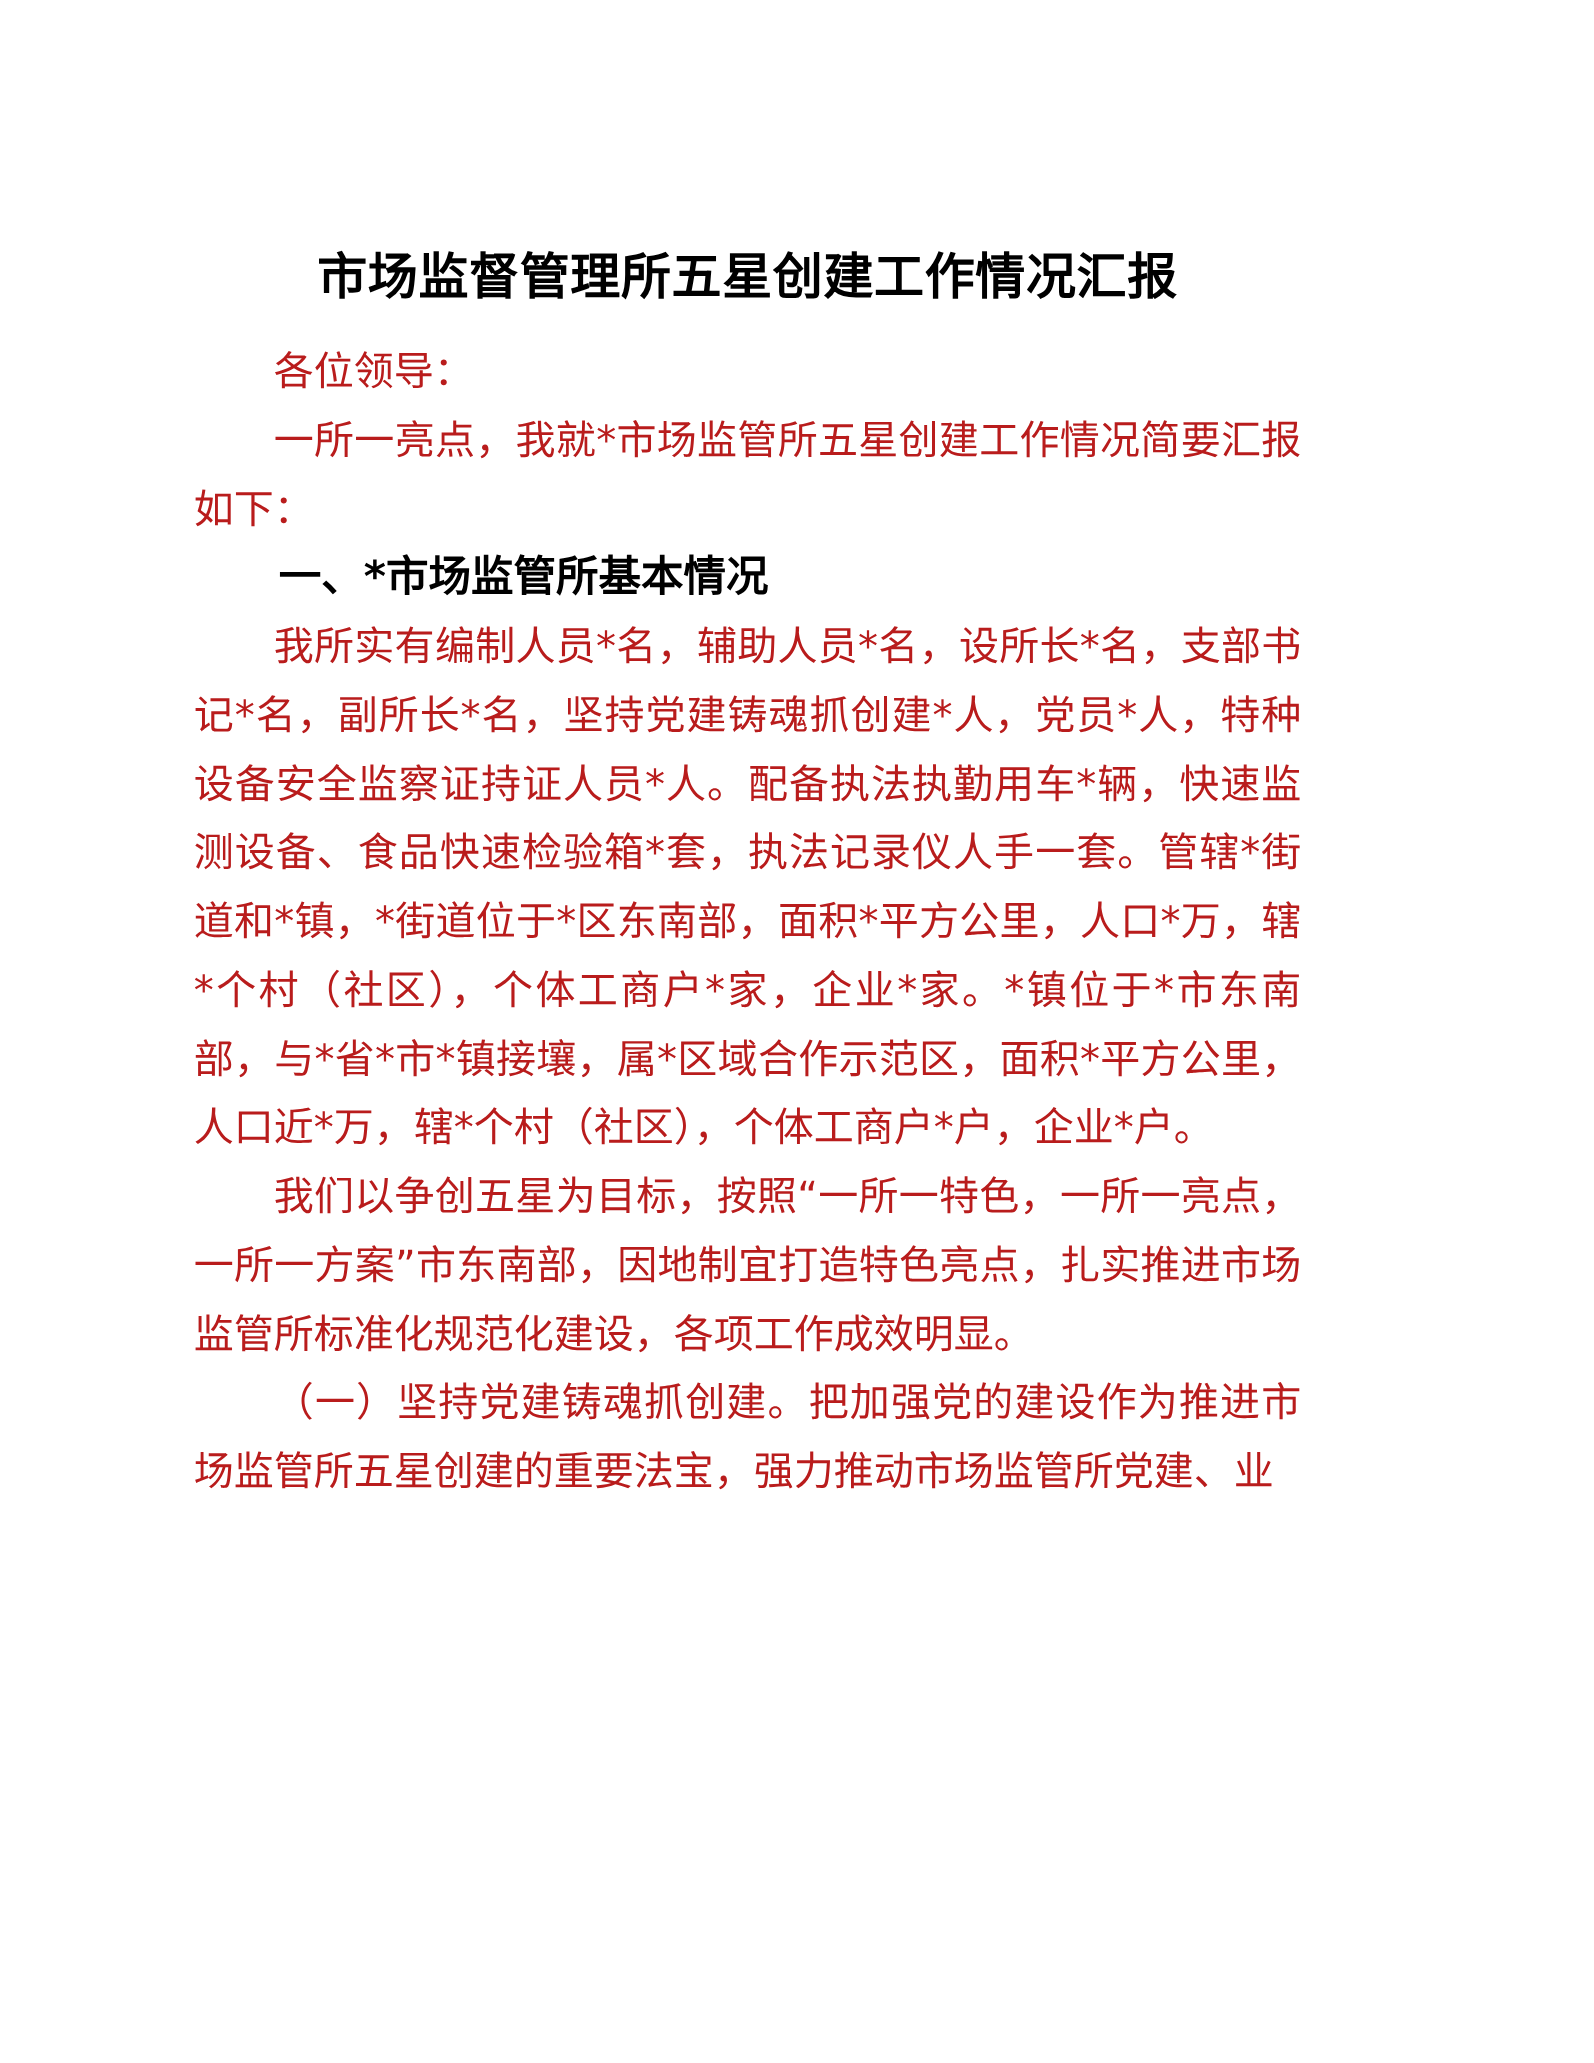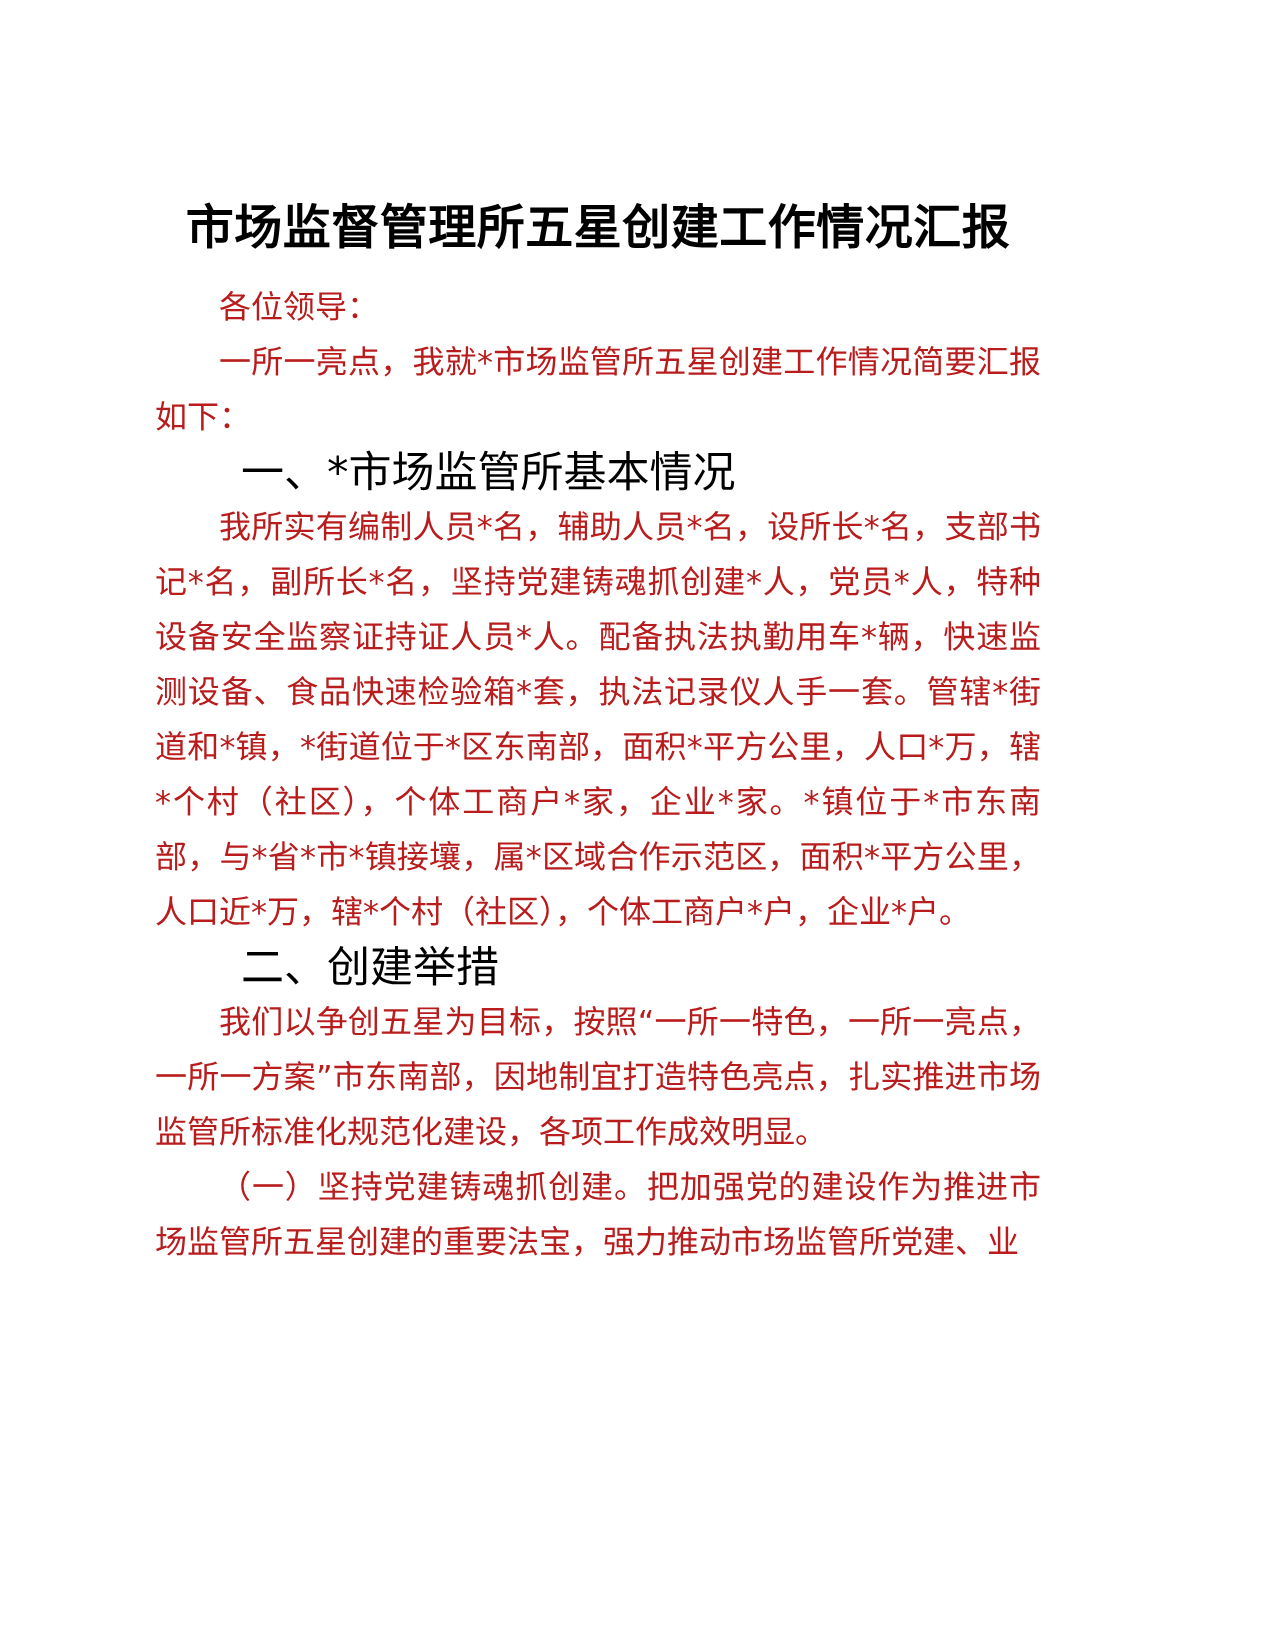--- a/index.html
+++ b/index.html
@@ -22,21 +22,21 @@
   .content {
     position: absolute;
     left: 155px;
     top: 196px;
     width: 886px;
   }
 
   .doc-title {
     font-family: "DejaVu Sans", "Liberation Sans", sans-serif;
     font-weight: 700;
-    font-size: 48px;
+    font-size: 40px;
     line-height: 1.30;
     color: #000000;
     text-align: center;
     letter-spacing: 0.5px;
     margin: 0 0 22px 0;
     white-space: nowrap;
   }
 
   .para {
     font-family: "DejaVu Sans", "Liberation Sans", sans-serif;
@@ -51,22 +51,22 @@
     letter-spacing: 0px;
     word-break: break-all;
   }
 
   .para + .para {
     margin-top: 0;
   }
 
   .heading {
     font-family: "DejaVu Sans", "Liberation Sans", sans-serif;
-    font-weight: 400;
-    font-size: 43px;
+    font-weight: 700;
+    font-size: 34px;
     line-height: 55px;
     color: #000000;
     margin: 0;
     text-indent: 2em;
     white-space: nowrap;
   }
 </style>
 </head>
 <body>
 
@@ -76,20 +76,19 @@
     <h1 class="doc-title">市场监督管理所五星创建工作情况汇报</h1>
 
     <p class="para">各位领导：</p>
 
     <p class="para">一所一亮点，我就*市场监管所五星创建工作情况简要汇报如下：</p>
 
     <p class="heading">一、*市场监管所基本情况</p>
 
     <p class="para">我所实有编制人员*名，辅助人员*名，设所长*名，支部书记*名，副所长*名，坚持党建铸魂抓创建*人，党员*人，特种设备安全监察证持证人员*人。配备执法执勤用车*辆，快速监测设备、食品快速检验箱*套，执法记录仪人手一套。管辖*街道和*镇，*街道位于*区东南部，面积*平方公里，人口*万，辖*个村（社区），个体工商户*家，企业*家。*镇位于*市东南部，与*省*市*镇接壤，属*区域合作示范区，面积*平方公里，人口近*万，辖*个村（社区），个体工商户*户，企业*户。</p>
 
-    <p class="heading">二、创建举措</p>
 
     <p class="para">我们以争创五星为目标，按照“一所一特色，一所一亮点，一所一方案”市东南部，因地制宜打造特色亮点，扎实推进市场监管所标准化规范化建设，各项工作成效明显。</p>
 
     <p class="para">（一）坚持党建铸魂抓创建。把加强党的建设作为推进市场监管所五星创建的重要法宝，强力推动市场监管所党建、业</p>
 
   </div>
 </div>
 
 </body></html>

